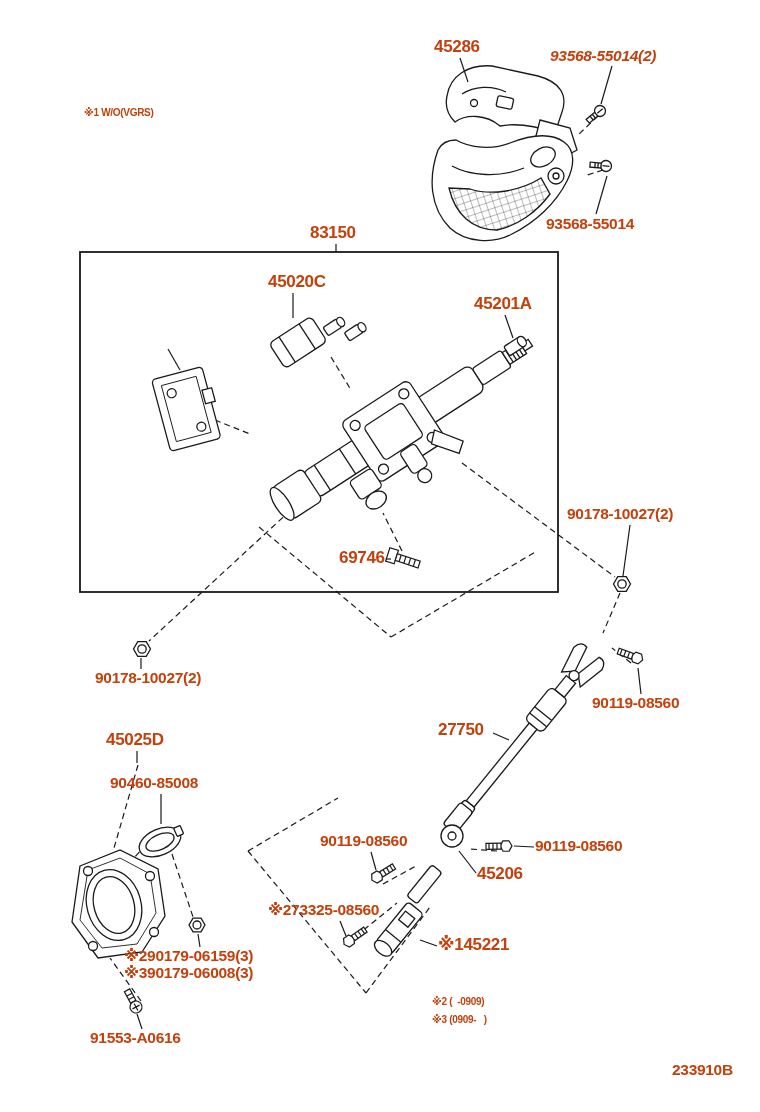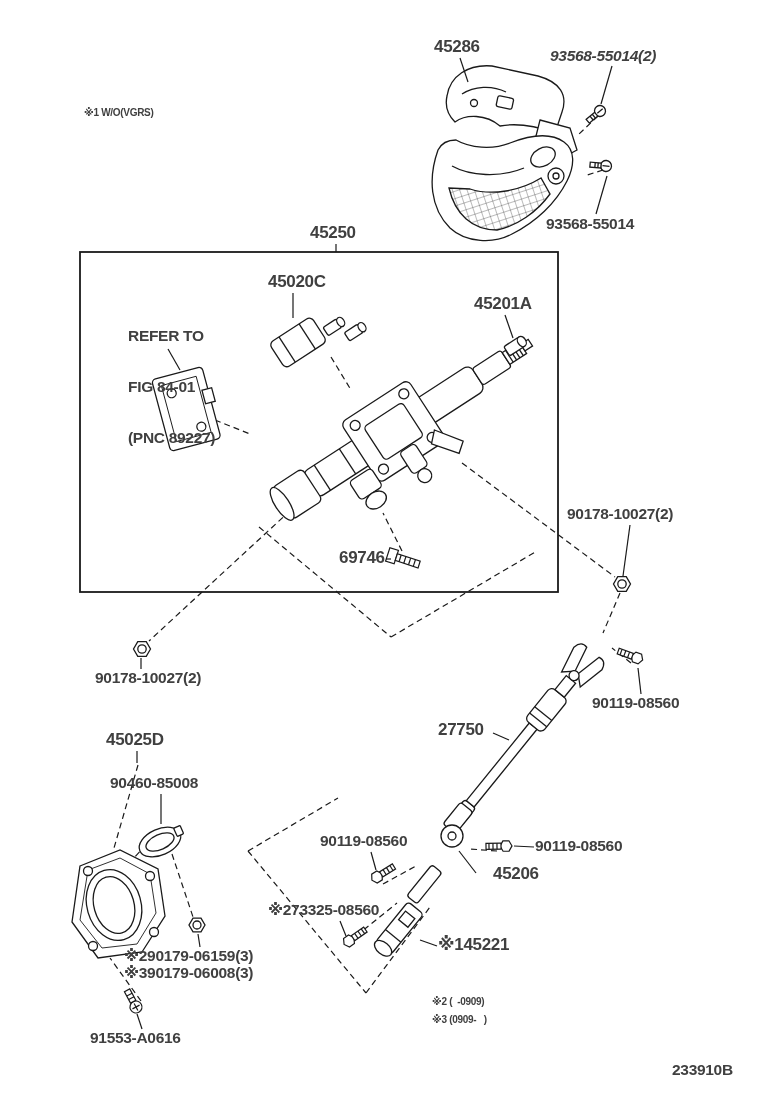--- a/index.html
+++ b/index.html
@@ -2,21 +2,21 @@
 <html><head>
 <meta charset="utf-8">
 <style>
   html,body{margin:0;padding:0;background:#fff;}
   #stage{
     position:relative;width:760px;height:1112px;background:#ffffff;
     font-family:"Liberation Sans","DejaVu Sans",sans-serif;overflow:hidden;
   }
   #stage svg{position:absolute;left:0;top:0;}
   .lbl{
-    position:absolute;color:#404040;font-weight:700;font-size:15.5px;
+    position:absolute;color:#c2410c;font-weight:700;font-size:15.5px;
     letter-spacing:-0.3px;white-space:pre;line-height:17px;
   }
   .lbl.big{font-size:17px;}
   .lbl.note{font-size:10px;}
   .refer{line-height:17px;}
 </style>
 </head>
 <body>
 
 <div id="stage">
@@ -268,42 +268,37 @@
     <line x1="142" y1="1029" x2="137" y2="1014"></line>
   </g>
 </svg>
 
 <div class="lbl note" style="left:84px;top:104px;">※1 W/O(VGRS)</div>
 
 <div class="lbl big" style="left:434px;top:38px;">45286</div>
 <div class="lbl" style="left:550px;top:47px;font-style:italic;">93568-55014(2)</div>
 <div class="lbl" style="left:546px;top:215px;">93568-55014</div>
 
-<div class="lbl big" style="left:310px;top:224px;">45250</div>
+<div class="lbl big" style="left:310px;top:224px;">83150</div>
 <div class="lbl big" style="left:268px;top:273px;">45020C</div>
 <div class="lbl big" style="left:474px;top:295px;">45201A</div>
 
-<div class="lbl refer" style="left:128px;top:293px;">
-  <div>REFER TO</div>
-  <div>FIG 84-01</div>
-  <div>(PNC 89227)</div>
-</div>
 
 <div class="lbl big" style="left:339px;top:549px;">69746</div>
 <div class="lbl" style="left:567px;top:505px;">90178-10027(2)</div>
 <div class="lbl" style="left:95px;top:669px;">90178-10027(2)</div>
 <div class="lbl" style="left:592px;top:694px;">90119-08560</div>
 
 <div class="lbl big" style="left:438px;top:721px;">27750</div>
 <div class="lbl big" style="left:106px;top:731px;">45025D</div>
 <div class="lbl" style="left:110px;top:774px;">90460-85008</div>
 
 <div class="lbl" style="left:320px;top:832px;">90119-08560</div>
 <div class="lbl" style="left:535px;top:837px;">90119-08560</div>
-<div class="lbl big" style="left:477px;top:865px;margin-left:16px;">45206</div>
+<div class="lbl big" style="left:477px;top:865px;">45206</div>
 <div class="lbl" style="left:268px;top:901px;">※273325-08560</div>
 <div class="lbl big" style="left:438px;top:936px;">※145221</div>
 
 <div class="lbl" style="left:124px;top:947px;">※290179-06159(3)</div>
 <div class="lbl" style="left:124px;top:964px;">※390179-06008(3)</div>
 <div class="lbl" style="left:90px;top:1029px;">91553-A0616</div>
 
 <div class="lbl note" style="left:432px;top:993px;">※2 (  -0909)</div>
 <div class="lbl note" style="left:432px;top:1011px;">※3 (0909-   )</div>
 

